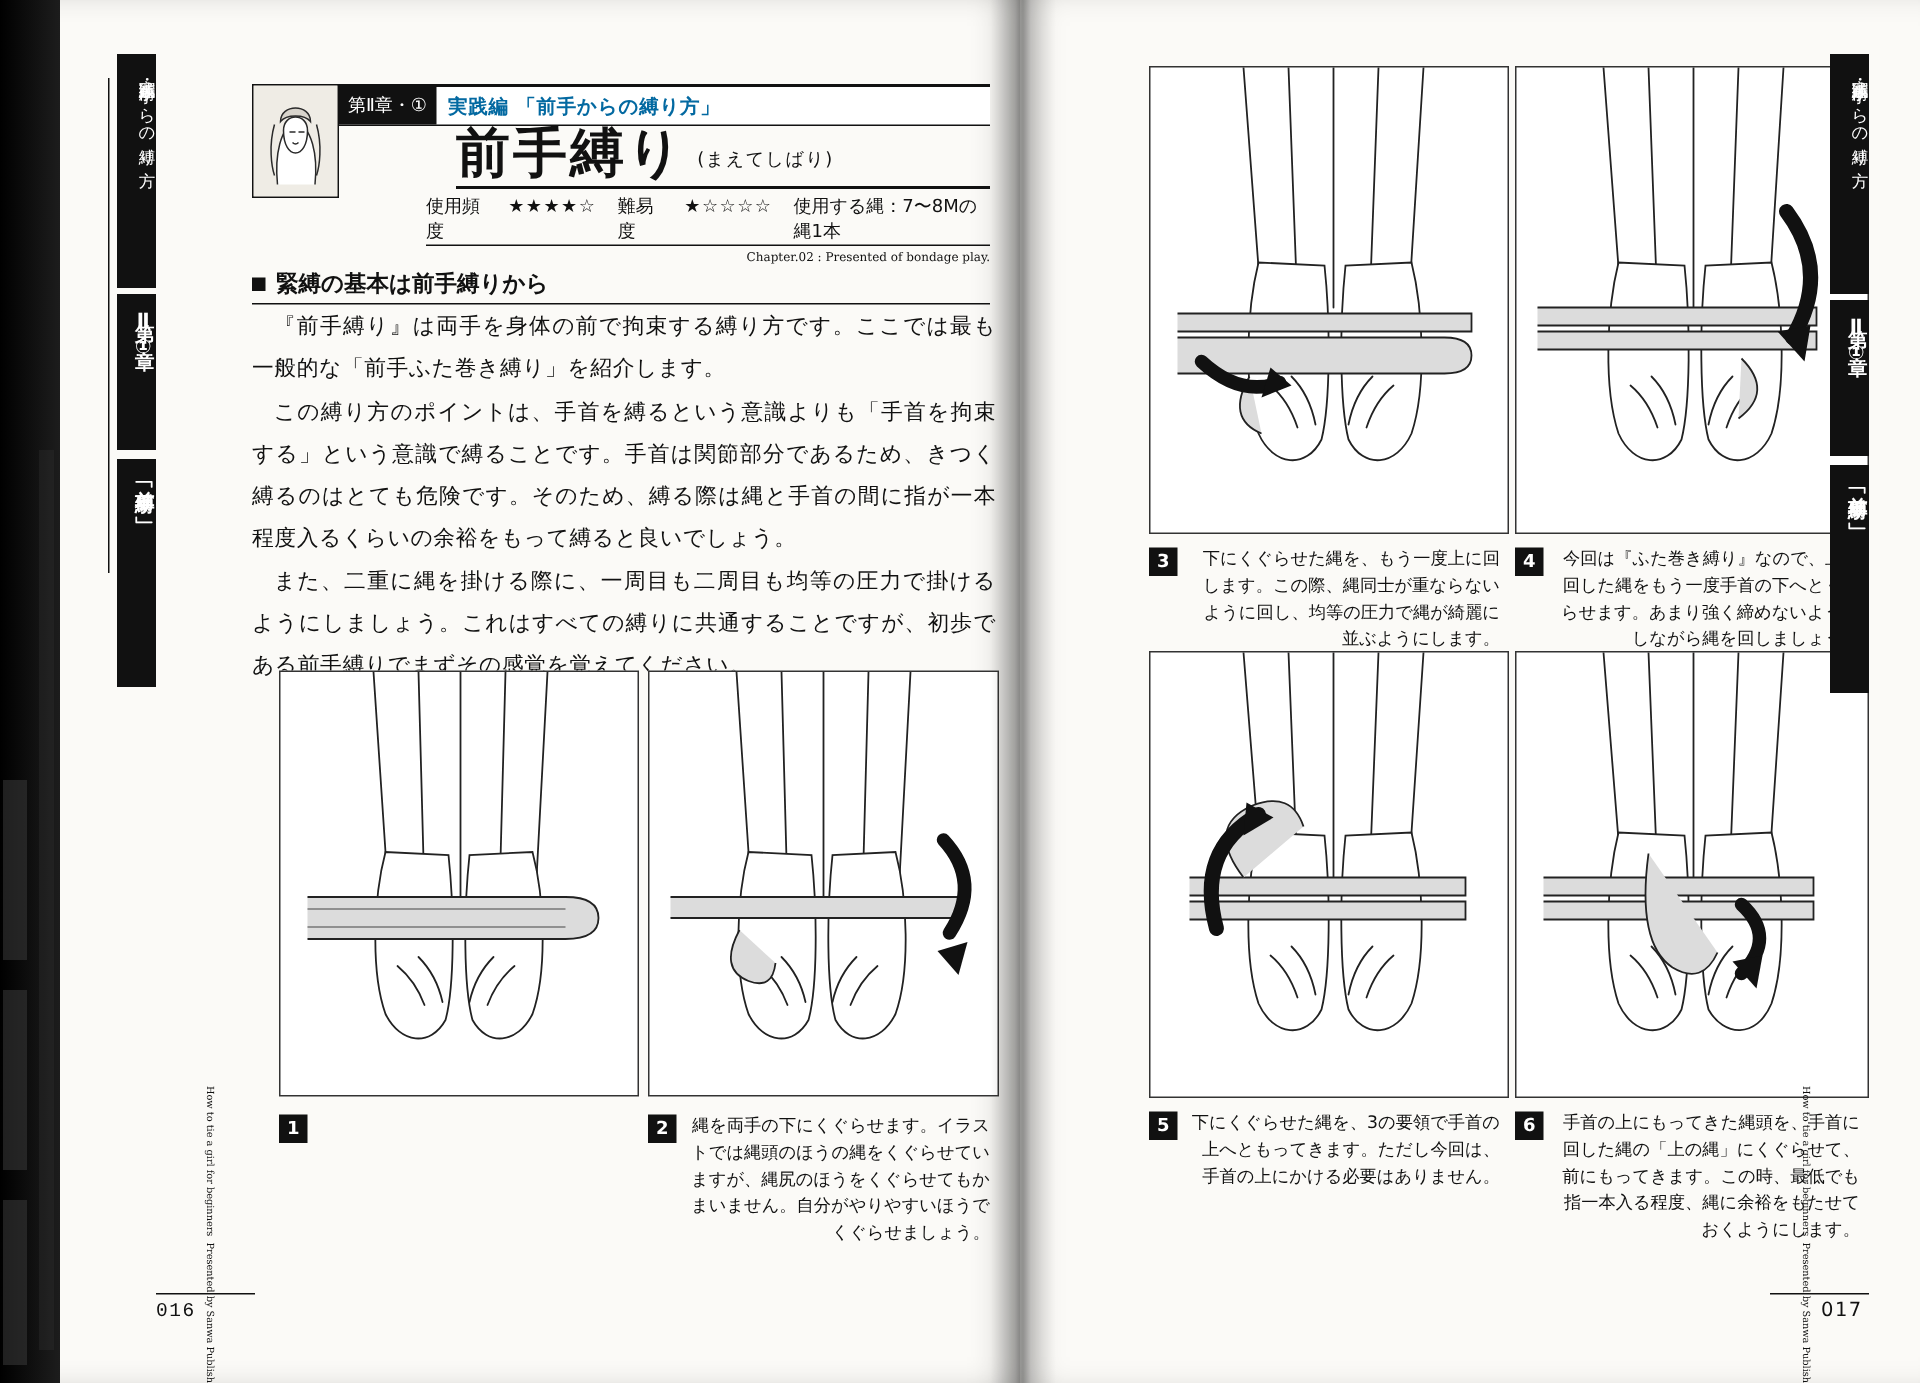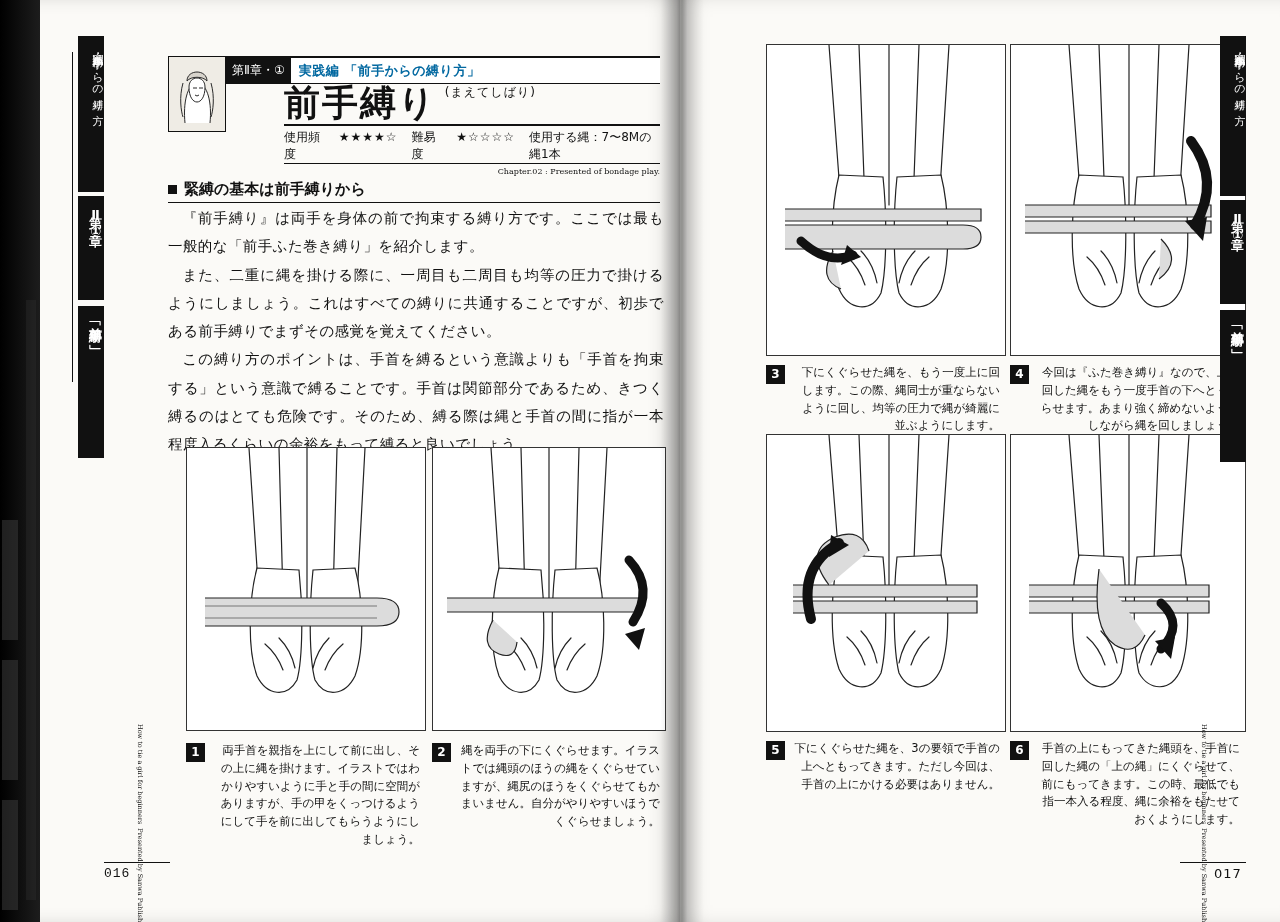--- a/index.html
+++ b/index.html
@@ -30,21 +30,21 @@
     letter-spacing:1px;
   }
   .left-rule{position:absolute;left:72px;top:52px;width:1px;height:330px;background:#111;}
 
   
   .headwrap{position:absolute;left:128px;top:56px;width:492px;}
   .chapline{display:flex;align-items:center;border-top:2px solid #111;border-bottom:1px solid #111;background:#fff;}
   .chapline .bar{background:#111;color:#fff;font-size:12px;padding:4px 6px;white-space:nowrap;}
   .chapline .txt{font-size:13px;padding:3px 8px;color:#0369a1;font-weight:bold;letter-spacing:.5px;}
   .avatar{position:absolute;left:0;top:0;width:56px;height:74px;background:#e8e4dc;border:1px solid #111;overflow:hidden;}
-  .titlerow{margin-left:58px;border-bottom:2px solid #111;display:flex;gap:8px;padding-bottom:2px;}
+  .titlerow{margin-left:78px;border-bottom:2px solid #111;display:flex;align-items:flex-end;gap:8px;padding-bottom:2px;}
   .bigtitle{font-size:36px;font-weight:bold;color:#111;letter-spacing:2px;line-height:1.05;}
   .ruby{font-size:12px;color:#111;padding-bottom:7px;letter-spacing:1px;}
   .metarow{margin-left:58px;display:flex;align-items:baseline;font-size:12px;color:#111;gap:14px;padding-top:3px;border-bottom:1px solid #111;}
   .metarow .stars{letter-spacing:1px;}
   .chapter-en{margin-left:58px;text-align:right;font-size:8px;color:#111;padding-top:3px;font-family:"DejaVu Serif","Liberation Serif",serif;}
 
   
   .secthead{position:absolute;left:128px;top:180px;width:492px;font-size:15px;font-weight:bold;color:#111;border-bottom:1px solid #111;padding-bottom:3px;}
   .secthead .sq{display:inline-block;width:9px;height:9px;background:#111;margin-right:7px;}
   .bodytext{position:absolute;left:128px;top:204px;width:496px;font-size:14.5px;line-height:1.95;color:#111;letter-spacing:.4px;text-align:justify;}
@@ -126,22 +126,22 @@
           <div class="chapter-en">Chapter.02 : Presented of bondage play.</div>
         </div>
       </div>
 
       <div class="secthead">
         <span class="sq"></span><span>緊縛の基本は前手縛りから</span>
       </div>
 
       <div class="bodytext">
         <p>『前手縛り』は両手を身体の前で拘束する縛り方です。ここでは最も一般的な「前手ふた巻き縛り」を紹介します。</p>
+        <p>この縛り方のポイントは、手首を縛るという意識よりも「手首を拘束する」という意識で縛ることです。手首は関節部分であるため、きつく縛るのはとても危険です。そのため、縛る際は縄と手首の間に指が一本程度入るくらいの余裕をもって縛ると良いでしょう。</p>
         <p>また、二重に縄を掛ける際に、一周目も二周目も均等の圧力で掛けるようにしましょう。これはすべての縛りに共通することですが、初歩である前手縛りでまずその感覚を覚えてください。</p>
-        <p>この縛り方のポイントは、手首を縛るという意識よりも「手首を拘束する」という意識で縛ることです。手首は関節部分であるため、きつく縛るのはとても危険です。そのため、縛る際は縄と手首の間に指が一本程度入るくらいの余裕をもって縛ると良いでしょう。</p>
       </div>
 
       <div class="panel" style="left:146px;top:447px;width:238px;height:282px;">
         <svg class="art" viewBox="0 0 238 282">
           <g stroke="#222" stroke-width="1.2" fill="#fff" stroke-linecap="round">
 
             <path d="M62 0 L72 150"></path>
               <path d="M92 0 L96 150"></path>
               <path d="M120 0 L120 150"></path>
             <path d="M150 0 L146 150"></path>
@@ -157,21 +157,20 @@
 
           <g fill="none" stroke="#222" stroke-width="1.2">
             <path d="M18 150 L190 150 q22 0 22 14 q0 14 -22 14 L18 178" fill="#dcdcdc"></path>
             <path d="M18 158 L190 158" stroke="#777" stroke-width="1"></path>
             <path d="M18 170 L190 170" stroke="#777" stroke-width="1"></path>
           </g>
         </svg>
       </div>
       <div class="cap" style="left:146px;top:742px;width:234px;">
         <span class="num">1</span>
-        <span class="txt">両手首を親指を上にして前に出し、その上に縄を掛けます。イラストではわかりやすいように手と手の間に空間がありますが、手の甲をくっつけるようにして手を前に出してもらうようにしましょう。</span>
       </div>
 
       <div class="panel" style="left:392px;top:447px;width:232px;height:282px;">
         <svg class="art" viewBox="0 0 232 282">
           <g stroke="#222" stroke-width="1.2" fill="#fff" stroke-linecap="round">
             <path d="M58 0 L68 150"></path>
               <path d="M88 0 L92 150"></path>
               <path d="M116 0 L116 150"></path>
             <path d="M146 0 L142 150"></path>
               <path d="M174 0 L166 150"></path>

